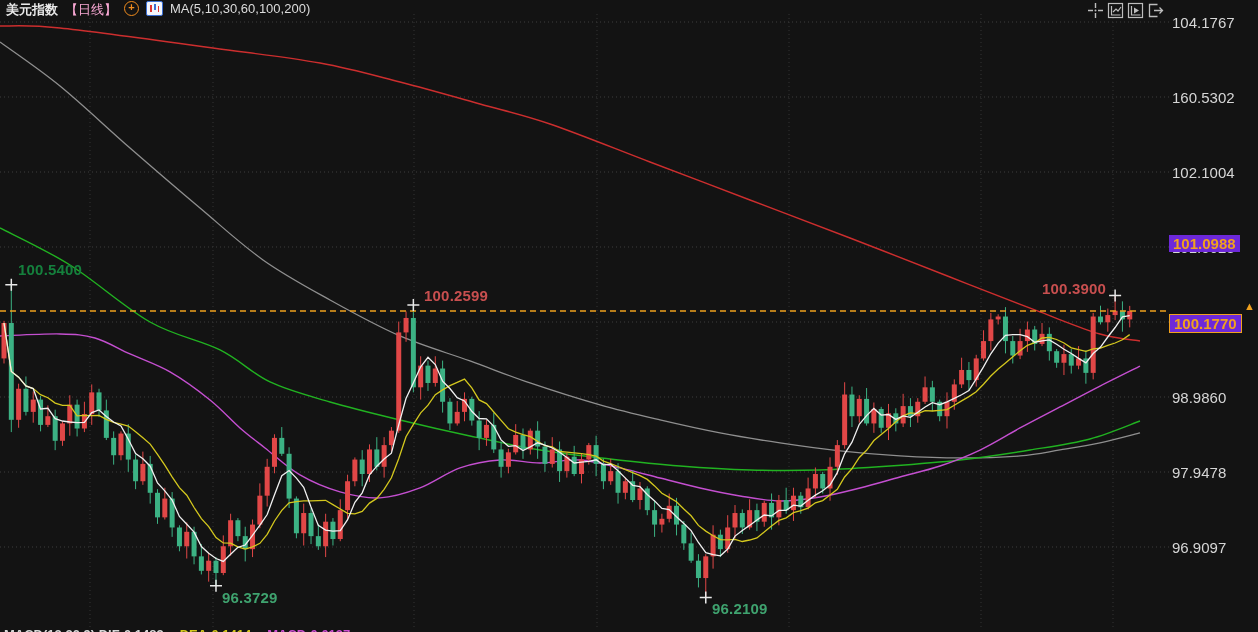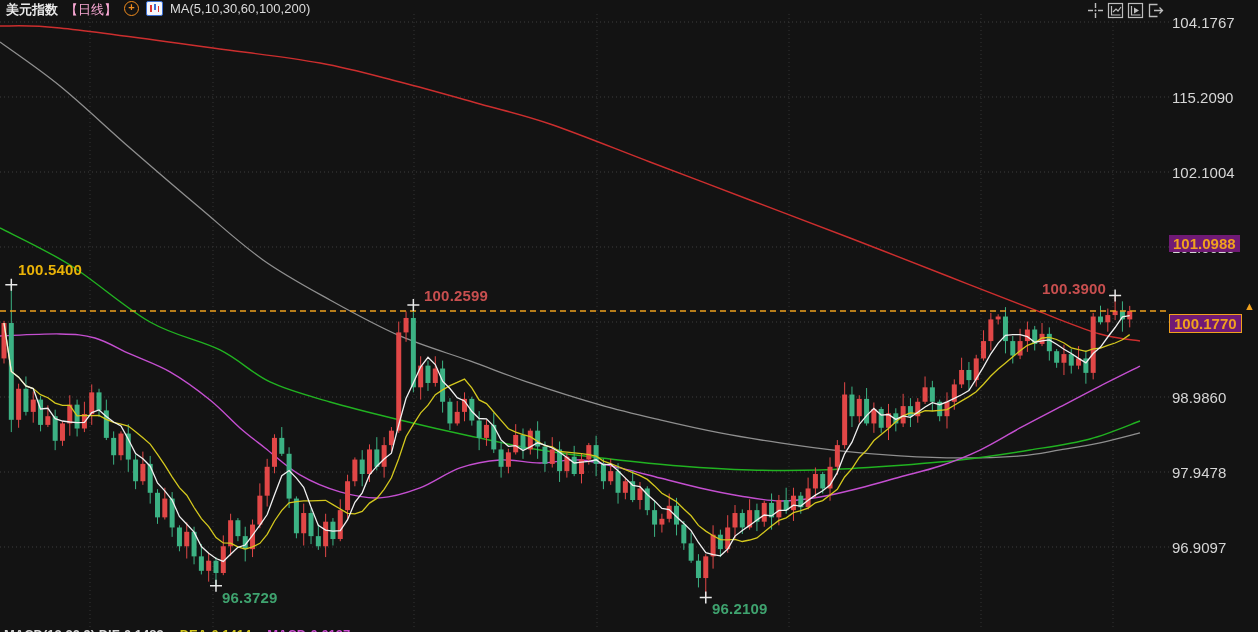--- a/index.html
+++ b/index.html
@@ -13,21 +13,21 @@
   .circle-plus{width:13px;height:13px;border:1px solid #f08c1e;border-radius:50%;color:#f08c1e;
        font-size:11px;line-height:11px;text-align:center;font-weight:bold;}
   .mini-candle{width:15px;height:13px;background:#f4f6fb;border:1px solid #3b6fd4;border-radius:2px;
        position:relative;}
   .mini-candle i{position:absolute;display:block;}
   .malabel{color:#dcdcdc;}
   #ma-values span{margin-right:13px;}
   .toolbar{position:absolute;right:94px;top:2px;display:flex;gap:3px;z-index:6;}
   .tbicon{width:17px;height:17px;}
   .ylabel{position:absolute;left:1172px;font-size:15px;color:#d6d6d6;letter-spacing:0px;z-index:3;}
-  .tag{position:absolute;left:1169px;background:#701a75;color:#f0a11e;font-size:15px;font-weight:bold;
+  .tag{position:absolute;left:1169px;background:#6d28d9;color:#f0a11e;font-size:15px;font-weight:bold;
        padding:0 4px;line-height:17px;z-index:6;}
   .tag.boxed{border:1px solid #f0a11e;}
   .uparrow{position:absolute;left:1244px;color:#f0a11e;font-size:11px;z-index:6;line-height:10px;}
   .anno{position:absolute;font-size:15px;font-weight:bold;z-index:4;letter-spacing:0.2px;}
   .watermark{position:absolute;right:6px;bottom:16px;font-size:35px;color:#cfd4d9;opacity:.92;
        letter-spacing:9px;z-index:4;}
   .bstrip{position:absolute;left:4px;top:627px;height:5px;overflow:hidden;white-space:nowrap;
        font-size:13px;font-weight:bold;z-index:5;}
   .bstrip span{margin-right:16px;}
 </style>
@@ -419,26 +419,26 @@
     </svg>
   </div>
 
   <div class="tag" id="tag-upper" style="top: 235.36px;">101.0988</div>
   <div class="tag boxed" id="tag-current" style="top: 313.954px;">100.1770</div>
   <div class="uparrow" id="tag-arrow" style="top: 300.954px;">▲</div>
 
 
   <div class="bstrip" id="bottom-strip"><span style="color: rgb(216, 216, 216);">MACD(12,26,9) DIF:0.1483</span><span style="color: rgb(212, 200, 30);">DEA:0.1414</span><span style="color: rgb(204, 79, 208);">MACD:0.0137</span></div>
 
-<div class="anno" style="left: 18px; top: 261px; color: #eab308;">100.5400</div>
+<div class="anno" style="left: 18px; top: 261px; color: #15803d;">100.5400</div>
     <div class="anno" style="left: 424px; top: 287px; color: rgb(200, 79, 79);">100.2599</div>
     <div class="anno" style="left: 1042px; top: 280px; color: rgb(200, 79, 79);">100.3900</div>
     <div class="anno" style="left: 222px; top: 589px; color: rgb(63, 163, 111);">96.3729</div>
     <div class="anno" style="left: 712px; top: 600px; color: rgb(63, 163, 111);">96.2109</div>
     <div class="ylabel" style="top: 14px;">104.1767</div>
-    <div class="ylabel" style="top: 88.9965px;">115.2090</div>
+    <div class="ylabel" style="top: 88.9965px;">160.5302</div>
     <div class="ylabel" style="top: 164px;">102.1004</div>
     <div class="ylabel" style="top: 238.997px;">101.0623</div>
     <div class="ylabel" style="top: 314px;">100.0241</div>
     <div class="ylabel" style="top: 388.997px;">98.9860</div>
     <div class="ylabel" style="top: 464.001px;">97.9478</div>
     <div class="ylabel" style="top: 538.997px;">96.9097</div>
   </div>
 
 </body></html>

